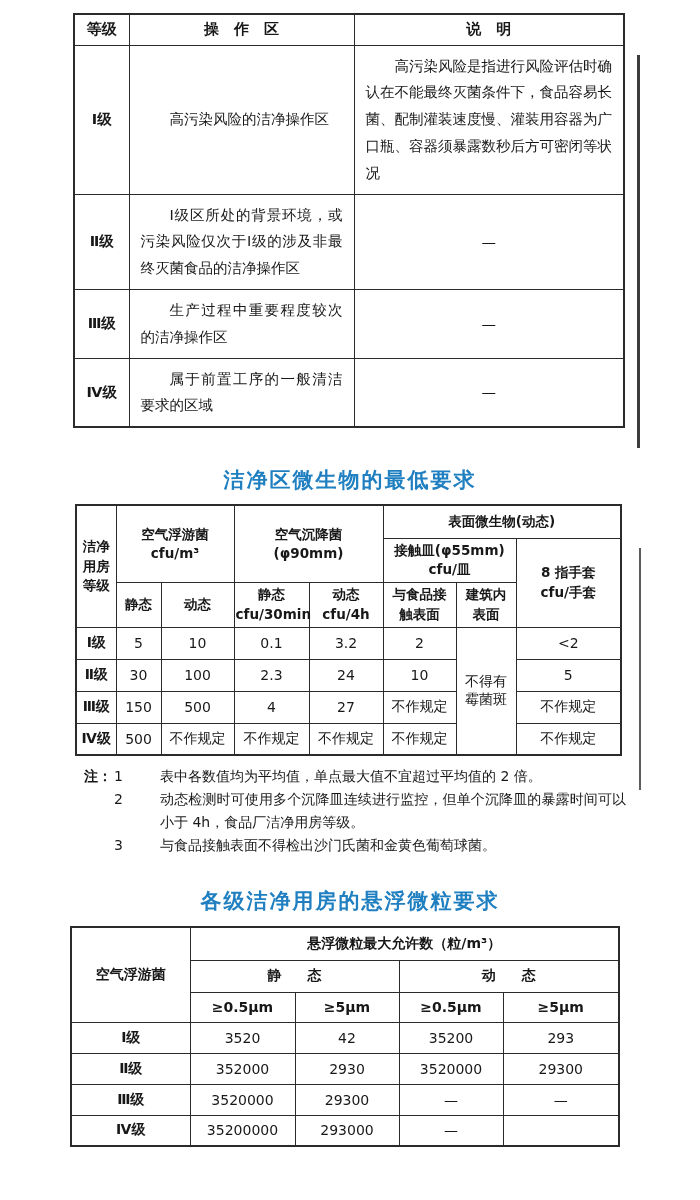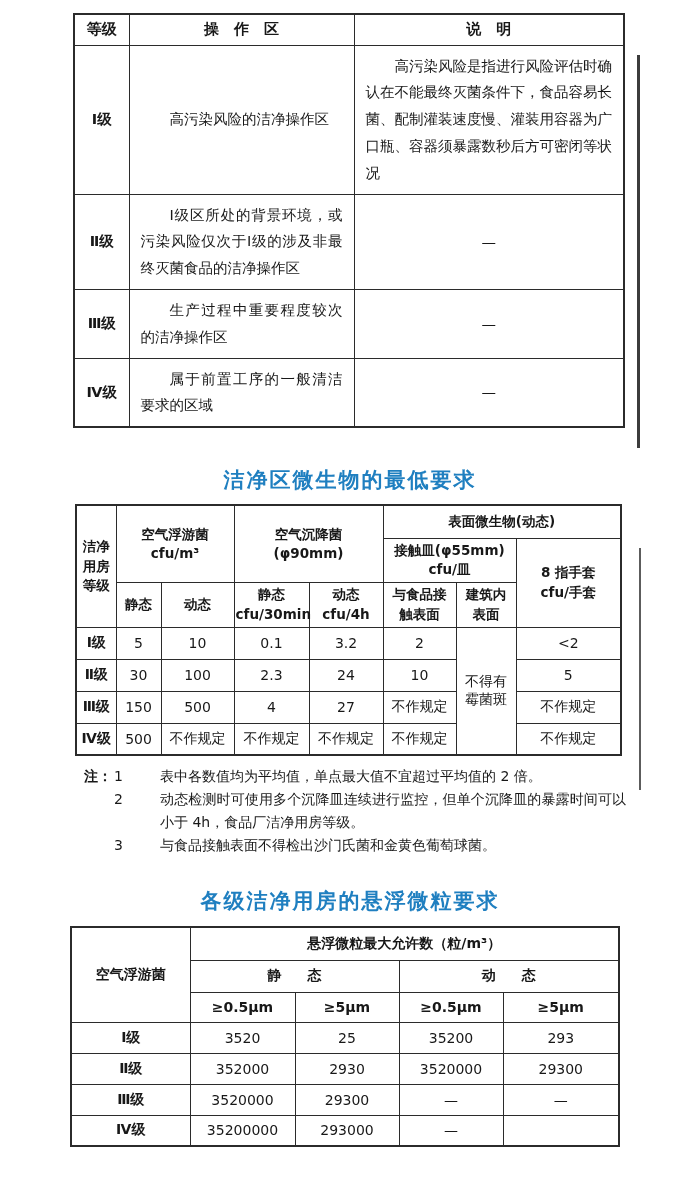--- a/index.html
+++ b/index.html
@@ -233,21 +233,21 @@
         <th>≥0.5μm</th>
         <th>≥5μm</th>
         <th>≥0.5μm</th>
         <th>≥5μm</th>
       </tr>
     </thead>
     <tbody>
       <tr style="height:31px">
         <td class="g">Ⅰ级</td>
         <td>3520</td>
-        <td>25</td>
+        <td>42</td>
         <td>35200</td>
         <td>293</td>
       </tr>
       <tr style="height:31px">
         <td class="g">Ⅱ级</td>
         <td>352000</td>
         <td>2930</td>
         <td>3520000</td>
         <td>29300</td>
       </tr>

